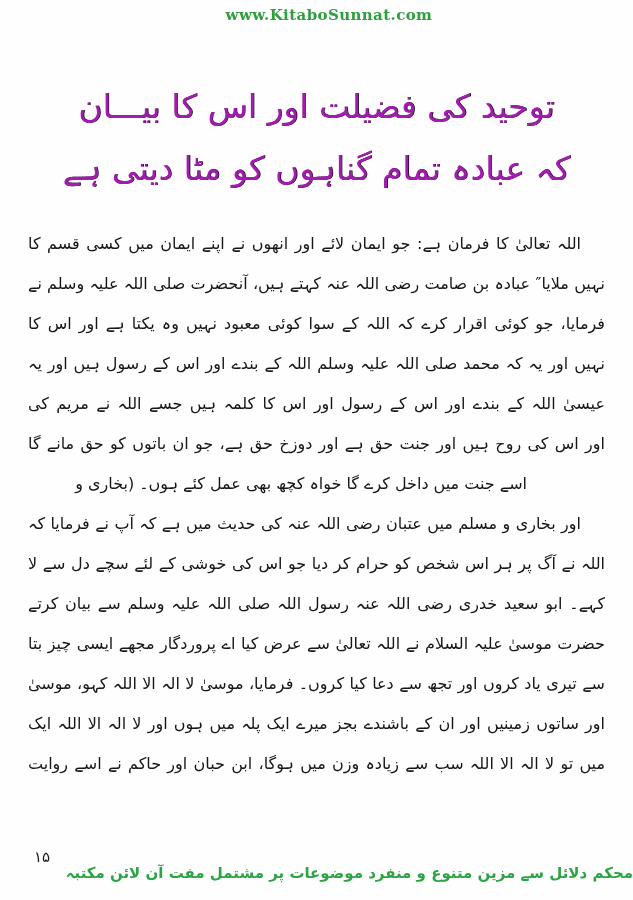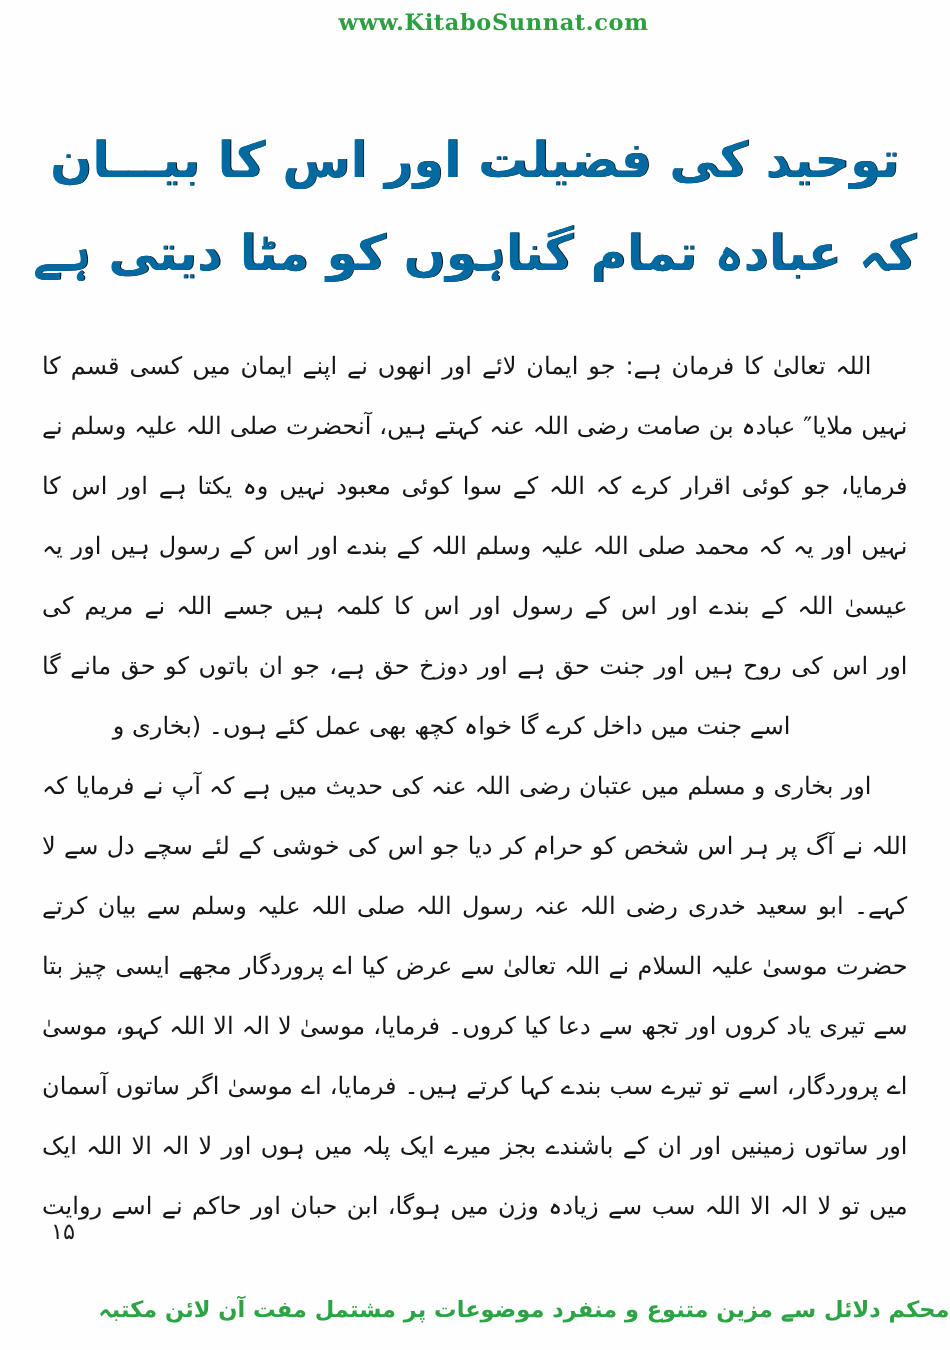--- a/index.html
+++ b/index.html
@@ -25,22 +25,22 @@
     font-size: 15px;
     letter-spacing: 0.4px;
     color: #2e9e3f;
     margin-left: 25px;
   }
   
   .title-block {
     margin-top: 52px;
     direction: rtl;
     text-align: center;
-    color: #0369a1;
-    font-weight: bold;
+    color: #a21caf;
+    font-weight: normal;
   }
   .title-line {
     font-size: 33px;
     line-height: 62px;
     letter-spacing: 0.5px;
     text-shadow: 0.6px 0 0 #0c0c0c; 
   }
   
   .body-text {
     direction: rtl;
@@ -61,21 +61,21 @@
   }
   .bline.short {
     padding-right: 78px;
     text-align: right;
     text-align-last: right;
   }
   
   .page-number {
     position: absolute;
     left: 34px;
-    top: 812px;
+    top: 848px;
     font-size: 15px;
     color: #1a1a1a;
     direction: rtl;
   }
   
   .footer-tagline {
     position: absolute;
     left: 0;
     right: 0;
     top: 864px;
@@ -104,21 +104,20 @@
       <div class="bline">فرمایا، جو کوئی اقرار کرے کہ اللہ کے سوا کوئی معبود نہیں وہ یکتا ہے اور اس کا کوئی شریک</div>
       <div class="bline">نہیں اور یہ کہ محمد صلی اللہ علیہ وسلم اللہ کے بندے اور اس کے رسول ہیں اور یہ کہ حضرت</div>
       <div class="bline">عیسیٰ اللہ کے بندے اور اس کے رسول اور اس کا کلمہ ہیں جسے اللہ نے مریم کی طرف بھیجا</div>
       <div class="bline">اور اس کی روح ہیں اور جنت حق ہے اور دوزخ حق ہے، جو ان باتوں کو حق مانے گا اللہ</div>
       <div class="bline short">اسے جنت میں داخل کرے گا خواہ کچھ بھی عمل کئے ہوں۔ (بخاری و مسلم)</div>
       <div class="bline indent">اور بخاری و مسلم میں عتبان رضی اللہ عنہ کی حدیث میں ہے کہ آپ نے فرمایا کہ بیشک</div>
       <div class="bline">اللہ نے آگ پر ہر اس شخص کو حرام کر دیا جو اس کی خوشی کے لئے سچے دل سے لا الہ الا اللہ</div>
       <div class="bline">کہے۔ ابو سعید خدری رضی اللہ عنہ رسول اللہ صلی اللہ علیہ وسلم سے بیان کرتے ہیں، کہ</div>
       <div class="bline">حضرت موسیٰ علیہ السلام نے اللہ تعالیٰ سے عرض کیا اے پروردگار مجھے ایسی چیز بتا جس</div>
       <div class="bline">سے تیری یاد کروں اور تجھ سے دعا کیا کروں۔ فرمایا، موسیٰ لا الہ الا اللہ کہو، موسیٰ نے کہا</div>
-      <div class="bline">اے پروردگار، اسے تو تیرے سب بندے کہا کرتے ہیں۔ فرمایا، اے موسیٰ اگر ساتوں آسمان</div>
       <div class="bline">اور ساتوں زمینیں اور ان کے باشندے بجز میرے ایک پلہ میں ہوں اور لا الہ الا اللہ ایک پلہ</div>
       <div class="bline">میں تو لا الہ الا اللہ سب سے زیادہ وزن میں ہوگا، ابن حبان اور حاکم نے اسے روایت کیا</div>
     </div>
 
   <div class="page-number">۱۵</div>
 
   <div class="footer-tagline">محکم دلائل سے مزین متنوع و منفرد موضوعات پر مشتمل مفت آن لائن مکتبہ</div>
 
 </div>
 

